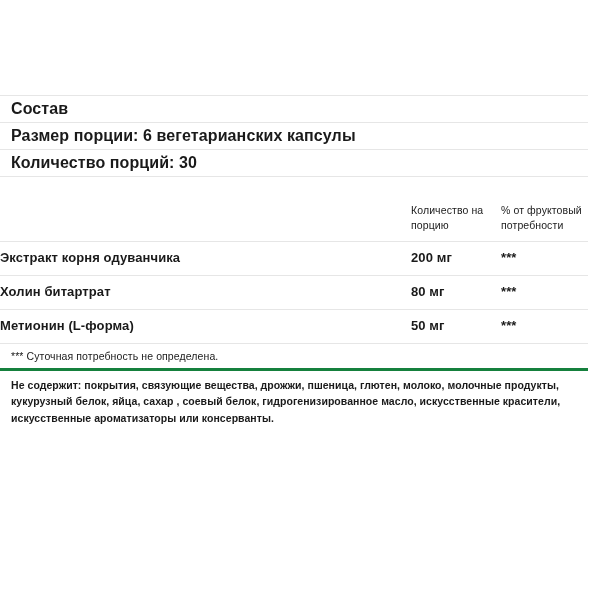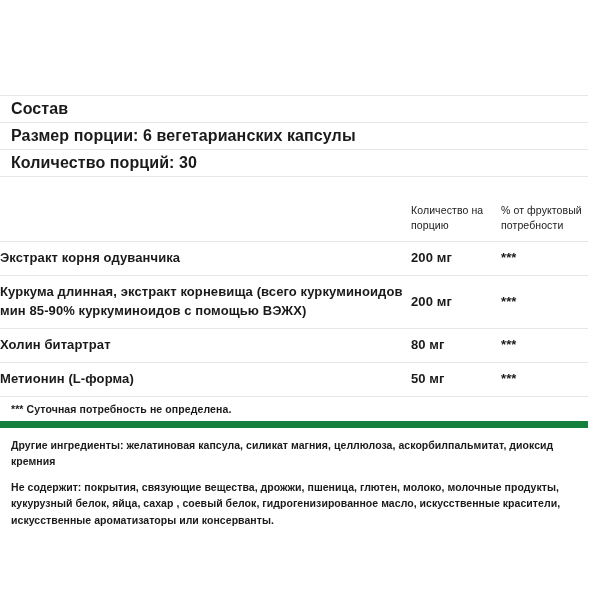--- a/index.html
+++ b/index.html
@@ -78,24 +78,24 @@
   .facts-table thead th.col-name { border-bottom: 1px solid #e6e6e6; }
 
   .dv-stars {
     letter-spacing: 0.5px;
   }
 
   
   .footnote-row {
     padding: 6px 0 6px 11px;
     font-size: 10.5px;
-    font-weight: bold;
+    font-weight: normal;
     letter-spacing: 0.1px;
     width: 588px;
-    border-bottom: 7px solid #15803d;
+    border-bottom: 3px solid #15803d;
   }
 
   
   .para-block {
     padding: 10px 12px 2px 11px;
     font-size: 10.5px;
     font-weight: bold;
     letter-spacing: 0.05px;
     line-height: 1.55;
     max-width: 590px;
@@ -135,36 +135,30 @@
         <th class="col-dv">% от фруктовый потребности</th>
       </tr>
     </thead>
     <tbody>
       <tr>
         <td class="col-name">Экстракт корня одуванчика</td>
         <td class="col-amount">200 мг</td>
         <td class="col-dv dv-stars">***</td>
       </tr>
       <tr>
-        <td class="col-name">Куркума длинная, экстракт корневища (всего куркуминоидов мин 85-90% куркуминоидов с помощью ВЭЖХ)</td>
-        <td class="col-amount">200 мг</td>
-        <td class="col-dv dv-stars">***</td>
-      </tr>
-      <tr>
         <td class="col-name">Холин битартрат</td>
         <td class="col-amount">80 мг</td>
         <td class="col-dv dv-stars">***</td>
       </tr>
       <tr>
         <td class="col-name">Метионин (L-форма)</td>
         <td class="col-amount">50 мг</td>
         <td class="col-dv dv-stars">***</td>
       </tr>
     </tbody>
   </table>
 
   <div class="footnote-row">*** Суточная потребность не определена.</div>
 
-  <div class="para-block other-ing">Другие ингредиенты: желатиновая капсула, силикат магния, целлюлоза, аскорбилпальмитат, диоксид кремния</div>
 
   <div class="para-block contains-none">Не содержит: покрытия, связующие вещества, дрожжи, пшеница, глютен, молоко, молочные продукты, кукурузный белок, яйца, сахар , соевый белок, гидрогенизированное масло, искусственные красители, искусственные ароматизаторы или консерванты.</div>
 
 </div>
 
 </body></html>

